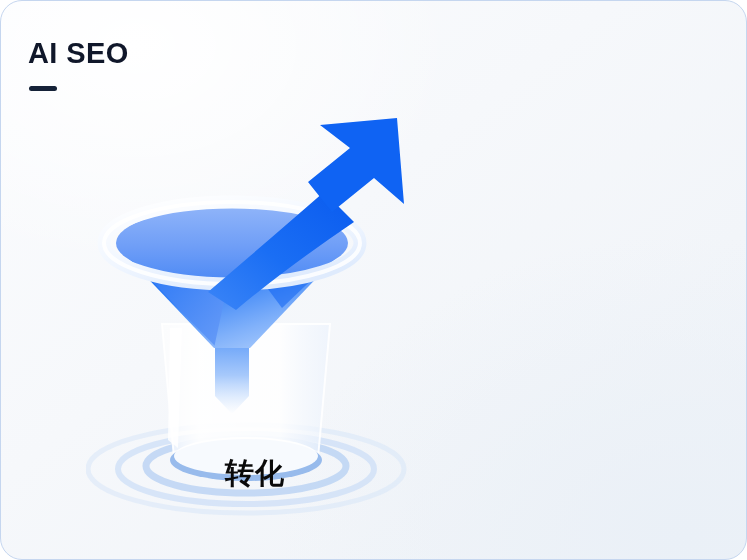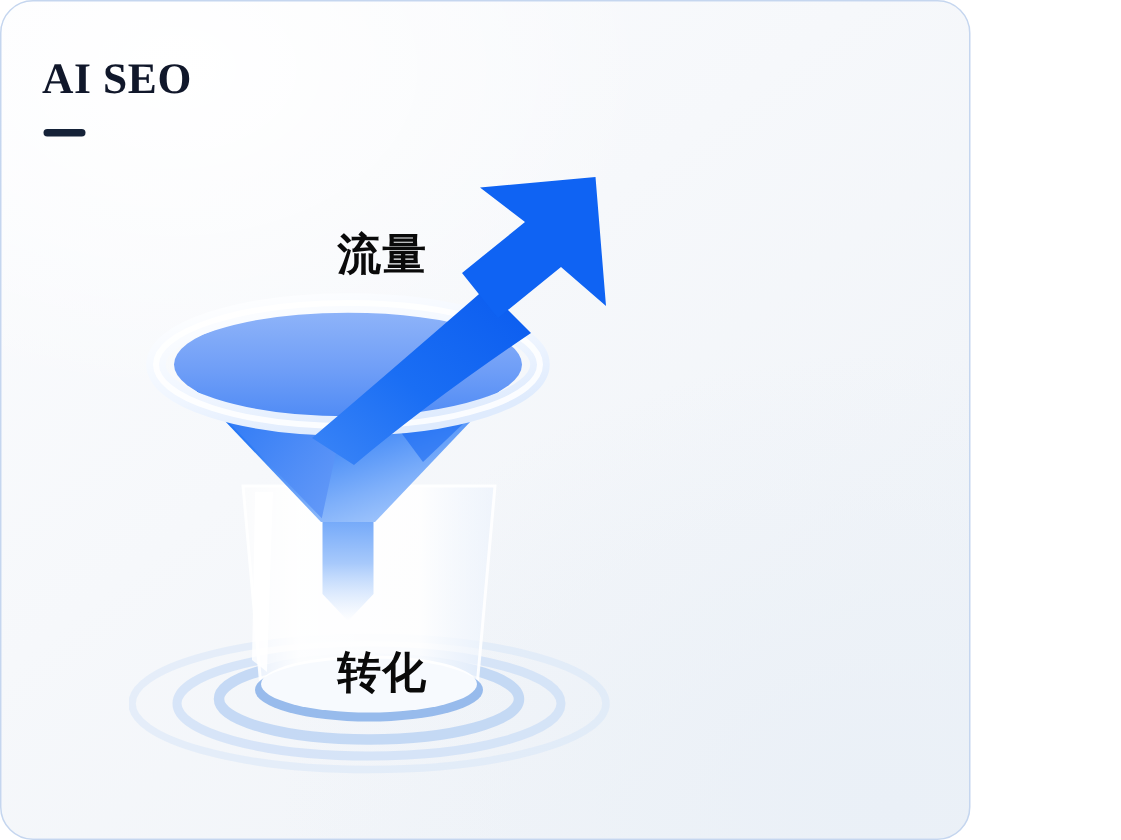--- a/index.html
+++ b/index.html
@@ -2,31 +2,31 @@
 <html><head>
 <meta charset="utf-8">
 <style>
   html, body {
     margin: 0;
     padding: 0;
     background: #ffffff;
   }
   #canvas {
     position: relative;
-    width: 647px;
+    width: 747px;
     height: 560px;
     overflow: hidden;
     box-sizing: border-box;
     border-radius: 22px;
     border: 1.5px solid #c5d6ef;
     background:
       radial-gradient(ellipse 520px 360px at 18% 8%, #ffffff 0%, rgba(255,255,255,0) 62%),
       radial-gradient(ellipse 700px 520px at 92% 96%, #eaf0f7 0%, rgba(234,240,247,0) 58%),
       linear-gradient(142deg, #fbfcfe 0%, #f6f8fb 42%, #eef2f7 100%);
-    font-family: Liberation Serif, serif;
+    font-family: Liberation Sans, sans-serif;
   }
 
   
   #brand-title {
     position: absolute;
     left: 27px;
     top: 38px;
     font-size: 29px;
     font-weight: bold;
     letter-spacing: 0.4px;
@@ -71,21 +71,21 @@
   .label {
     position: absolute;
     font-size: 29px;
     font-weight: bold;
     color: #0a0a0a;
     letter-spacing: 1px;
     white-space: nowrap;
     line-height: 1;
   }
   #label-traffic { left: 224px; top: 155px; }
-  #label-conversion { left: 224px; top: 434px; }
+  #label-conversion { left: 224px; top: 458px; }
 </style>
 </head>
 <body>
 
 <div id="canvas">
 
   <div id="brand-title">AI SEO</div>
 
   <div id="brand-rule"></div>
 
@@ -181,17 +181,16 @@
       <g>
         <path d="M 122 196
                  Q 176 150 238 96
                  L 268 126
                  Q 200 172 150 214 Z" fill="url(#gArrow)"></path>
         <path d="M 311 22 L 318 108 L 288 82 L 246 116 L 222 86 L 264 52 L 234 29 Z" fill="#0f63f3"></path>
       </g>
     </svg>
   </div>
 
-  <div class="label" id="label-traffic">流量</div>
 
   <div class="label" id="label-conversion">转化</div>
 
 </div>
 
 </body></html>

